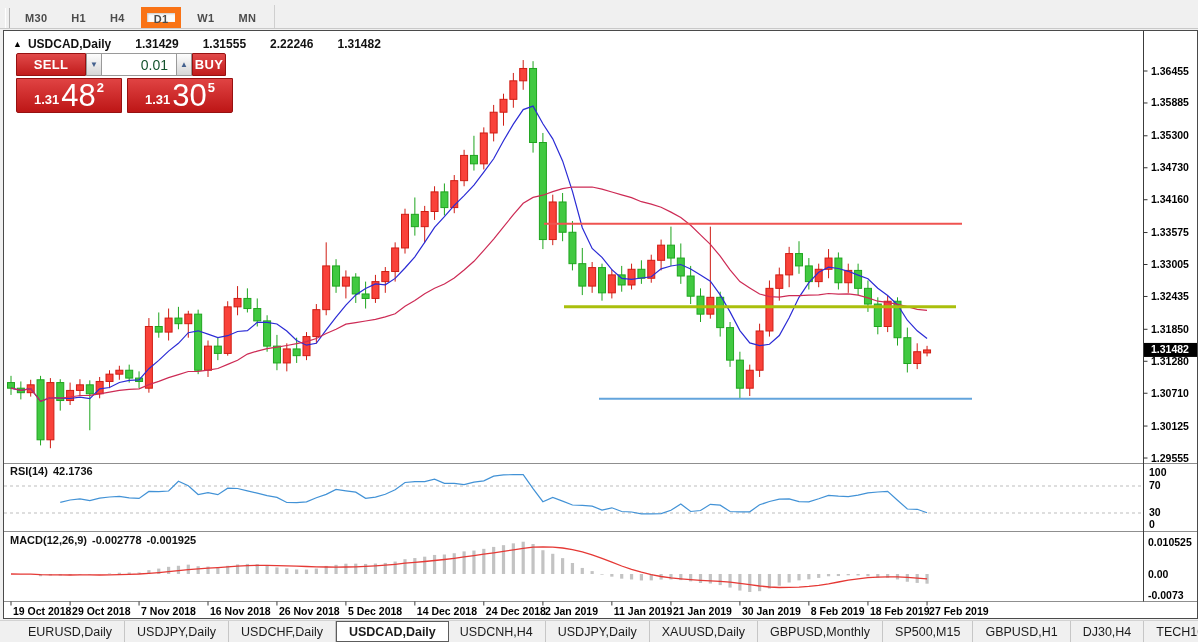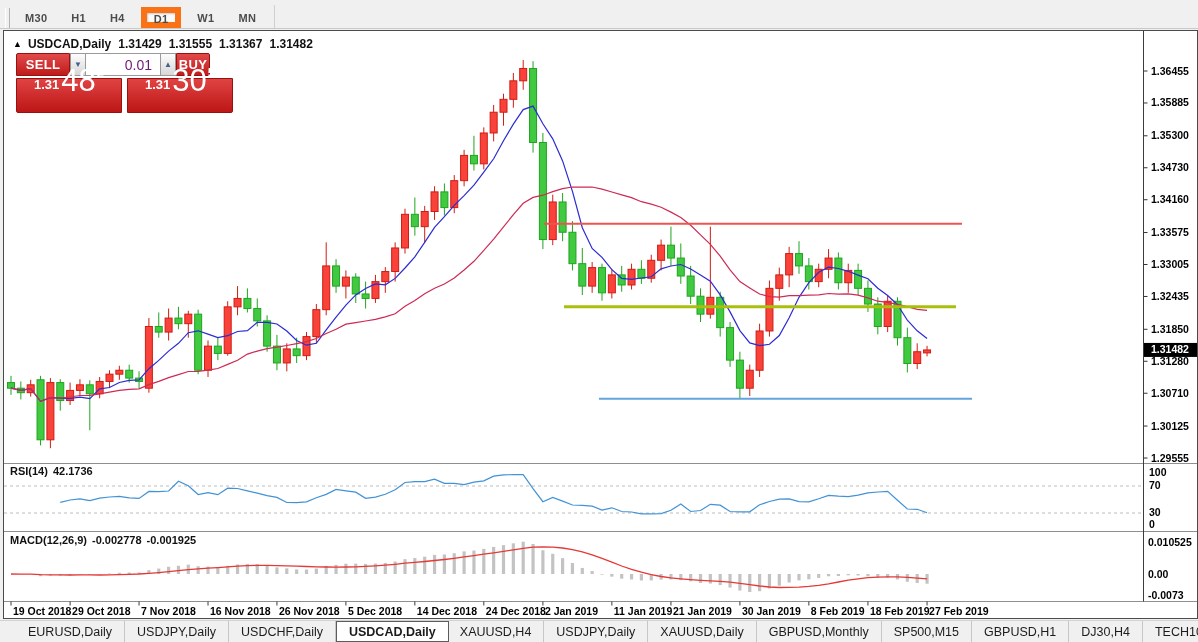--- a/index.html
+++ b/index.html
@@ -16,36 +16,36 @@
   .tbsep{width:1px;height:23px;background:#cfcfcf;margin-left:2px}
 
   
   .chart-window{position:absolute;left:3px;top:30px;width:1195px;height:589px;background:#fff;
                 border:1px solid #4a4a4a;box-sizing:border-box}
   .chart-window svg{position:absolute;left:0;top:0}
 
   .symbol-line{position:absolute;left:9px;top:6px;font:700 12px "Liberation Sans",sans-serif;color:#111;
                display:flex;align-items:center;white-space:pre}
   .symbol-line .tri{font-size:9px;margin-right:6px;color:#000}
-  .symbol-line span.v{margin-left:7px;font-weight:700}
+  .symbol-line span.v{margin-left:24px;font-weight:700}
 
   
   .trade-panel{position:absolute;left:12px;top:22px;width:217px}
   .tp-row1{display:flex;height:23px}
   .btn-trade{background:linear-gradient(#e14a4a,#c11b1b);border:1px solid #971111;color:#fff;
              font:700 13px "Liberation Sans",sans-serif;padding:0;letter-spacing:.3px}
-  .btn-sell{width:54px;border-radius:2px 0 0 0}
+  .btn-sell{width:70px;border-radius:2px 0 0 0}
   .btn-buy{width:34px;border-radius:0 2px 0 0}
   .spin{width:16px;background:linear-gradient(#fdfdfd,#d7d7d7);border:1px solid #9a9a9a;color:#44618e;
         font-size:8px;line-height:8px;padding:0}
   .vol-field{width:66px;border:1px solid #9a9a9a;border-left:none;border-right:none;
-             font:400 14px "Liberation Sans",sans-serif;text-align:right;padding:0 8px 0 0;color:#701a75}
+             font:400 14px "Liberation Sans",sans-serif;text-align:right;padding:0 8px 0 0;color:#14532d}
   .tp-row2{display:flex;margin-top:2px;height:35px}
   .price-box{flex:1;background:linear-gradient(#e04343,#bd1616);border:1px solid #971111;color:#fff;
-             display:flex;align-items:flex-end;justify-content:center;padding-bottom:16px}
+             display:flex;align-items:flex-end;justify-content:center;padding-bottom:1px}
   .price-box.sell{margin-right:5px;border-radius:0 0 0 2px}
   .price-box.buy{border-radius:0 0 2px 0}
   .pb-prefix{font:700 13px "Liberation Sans",sans-serif;margin:0 2px 4px 0}
   .pb-big{font:400 31px/1 "Liberation Sans",sans-serif}
   .pb-sup{font:700 13px "Liberation Sans",sans-serif;margin:0 0 16px 1px}
 
   
   .tabbar{position:absolute;left:0;top:620px;width:1198px;height:22px;background:#f0f0f0;
           border-top:1px solid #d2d2d2;display:flex;align-items:stretch;box-sizing:border-box;padding-left:16px}
   .tab{display:flex;align-items:center;padding:0 12px;font:400 12.5px "Liberation Sans",sans-serif;
@@ -67,21 +67,21 @@
     </span>
   <div class="tbsep"></div>
 </div>
 
 <div class="chart-window" id="chart-window">
   <div class="symbol-line">
     <span class="tri">▲</span>
     <span>USDCAD,Daily</span>
     <span class="v">1.31429</span>
     <span class="v">1.31555</span>
-    <span class="v">1.31367</span>
+    <span class="v">2.22246</span>
     <span class="v">1.31482</span>
   </div>
 
   <div class="trade-panel">
     <div class="tp-row1">
       <button class="btn-trade btn-sell">SELL</button>
       <button class="spin">▼</button>
       <input class="vol-field" readonly="" value="0.01" style="">
       <button class="spin">▲</button>
       <button class="btn-trade btn-buy">BUY</button>
@@ -467,21 +467,21 @@
       <line x1="923.05" y1="570.5" x2="923.05" y2="574.5" stroke="#3c3c3c" stroke-width="1"></line>
       <text x="925.05" y="584" font-size="10.5" font-weight="600" fill="#000">27 Feb 2019</text>
     </svg>
   </div>
 
 <div class="tabbar" id="tabbar">
     <div class="tab">EURUSD,Daily</div>
     <div class="tab">USDJPY,Daily</div>
     <div class="tab">USDCHF,Daily</div>
     <div class="tab active">USDCAD,Daily</div>
-    <div class="tab">XAUUSD,H4</div>
+    <div class="tab">USDCNH,H4</div>
     <div class="tab">USDJPY,Daily</div>
     <div class="tab">XAUUSD,Daily</div>
     <div class="tab">GBPUSD,Monthly</div>
     <div class="tab">SP500,M15</div>
     <div class="tab">GBPUSD,H1</div>
     <div class="tab">DJ30,H4</div>
     <div class="tab">TECH100,H1</div>
   </div>
 
 </body></html>

